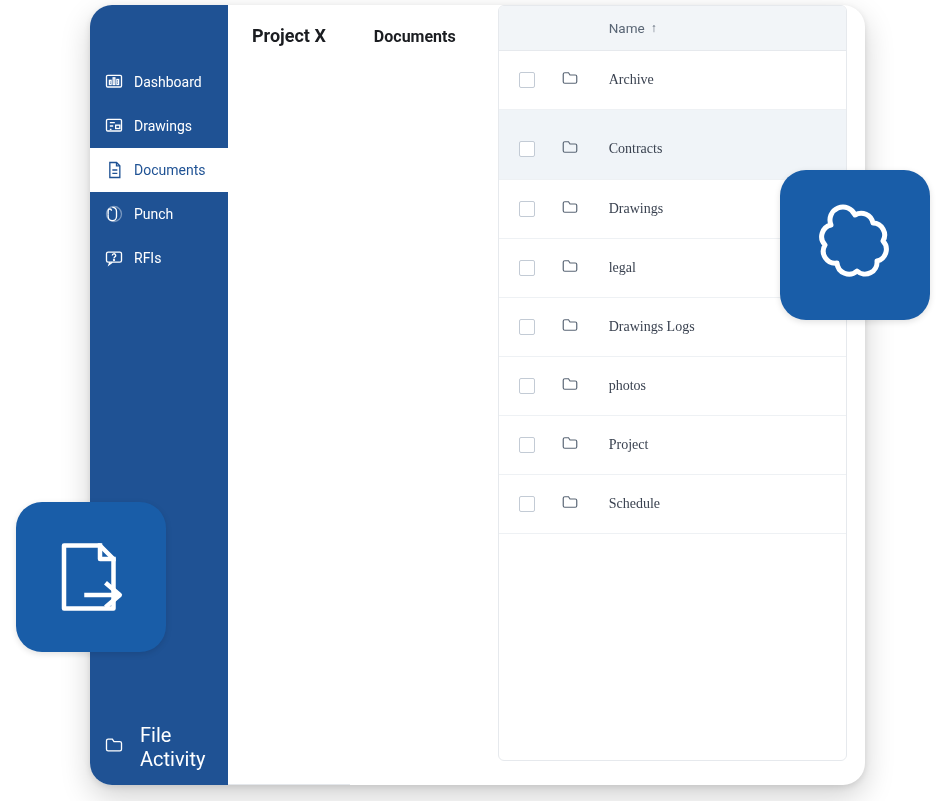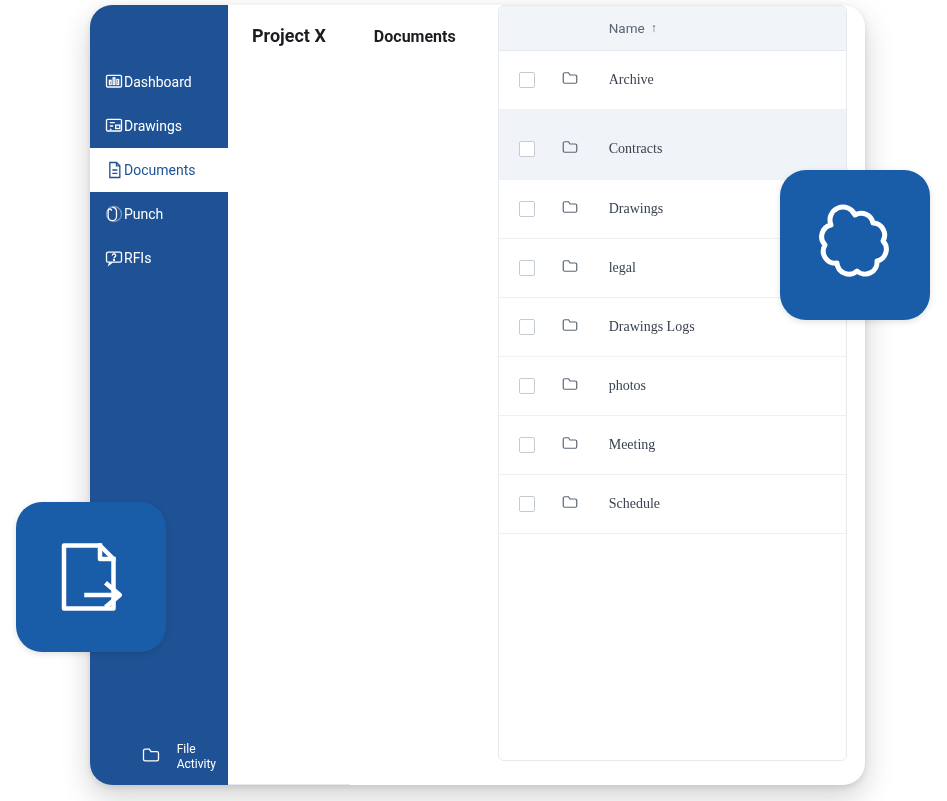--- a/index.html
+++ b/index.html
@@ -27,39 +27,39 @@
       width: 138px;
       background: #1f5294;
       color: #fff;
       display: flex;
       flex-direction: column;
     }
     .sidebar-top { padding-top: 55px; }
     .sidebar-item {
       display: flex;
       align-items: center;
+      gap: 10px;
       padding: 12px 12px 12px 14px;
       font-size: 14px;
       cursor: pointer;
       color: #fff;
     }
     .sidebar-item.active {
       background: #fff;
       color: #1f5294;
     }
     .sidebar-item .icon { display: flex; align-items: center; justify-content: center; width: 20px; height: 20px; flex-shrink:0; }
     .sidebar-bottom {
       margin-top: auto;
       padding: 10px 12px 14px 14px;
       display: flex;
       align-items: center;
       gap: 16px;
-      font-size: 12px;
+      font-size: 20px;
       line-height: 1.2;
-      justify-content: flex-end;
     }
     .main {
       flex: 1;
       display: flex;
       flex-direction: row;
       overflow: hidden;
     }
     .titlebar {
       padding: 20px 24px 16px 24px;
       border-bottom: 1px solid #e4e7eb;
@@ -288,21 +288,21 @@
           </div>
           <div class="row">
             <div class="col-check">
               <div class="checkbox"></div>
             </div>
             <div class="col-icon">
               <span class="folder-icon"><svg width="18" height="18" viewBox="0 0 24 24" fill="none" stroke="currentColor" stroke-width="1.6">
                   <path d="M3 7a2 2 0 0 1 2-2h5l2 3h7a2 2 0 0 1 2 2v7a2 2 0 0 1-2 2H5a2 2 0 0 1-2-2z"></path>
                 </svg></span>
             </div>
-            <div class="col-name">Meeting</div>
+            <div class="col-name">Project</div>
           </div>
           <div class="row">
             <div class="col-check">
               <div class="checkbox"></div>
             </div>
             <div class="col-icon">
               <span class="folder-icon"><svg width="18" height="18" viewBox="0 0 24 24" fill="none" stroke="currentColor" stroke-width="1.6">
                   <path d="M3 7a2 2 0 0 1 2-2h5l2 3h7a2 2 0 0 1 2 2v7a2 2 0 0 1-2 2H5a2 2 0 0 1-2-2z"></path>
                 </svg></span>
             </div>

